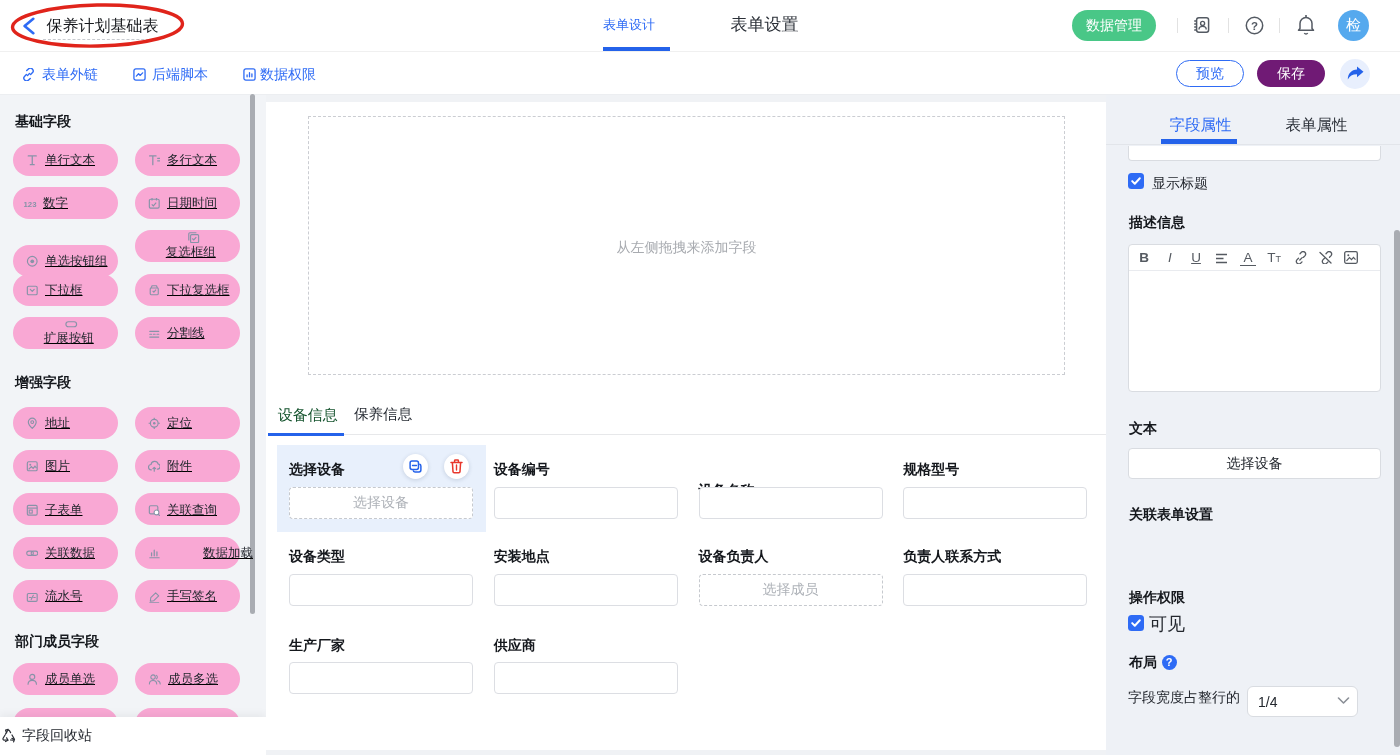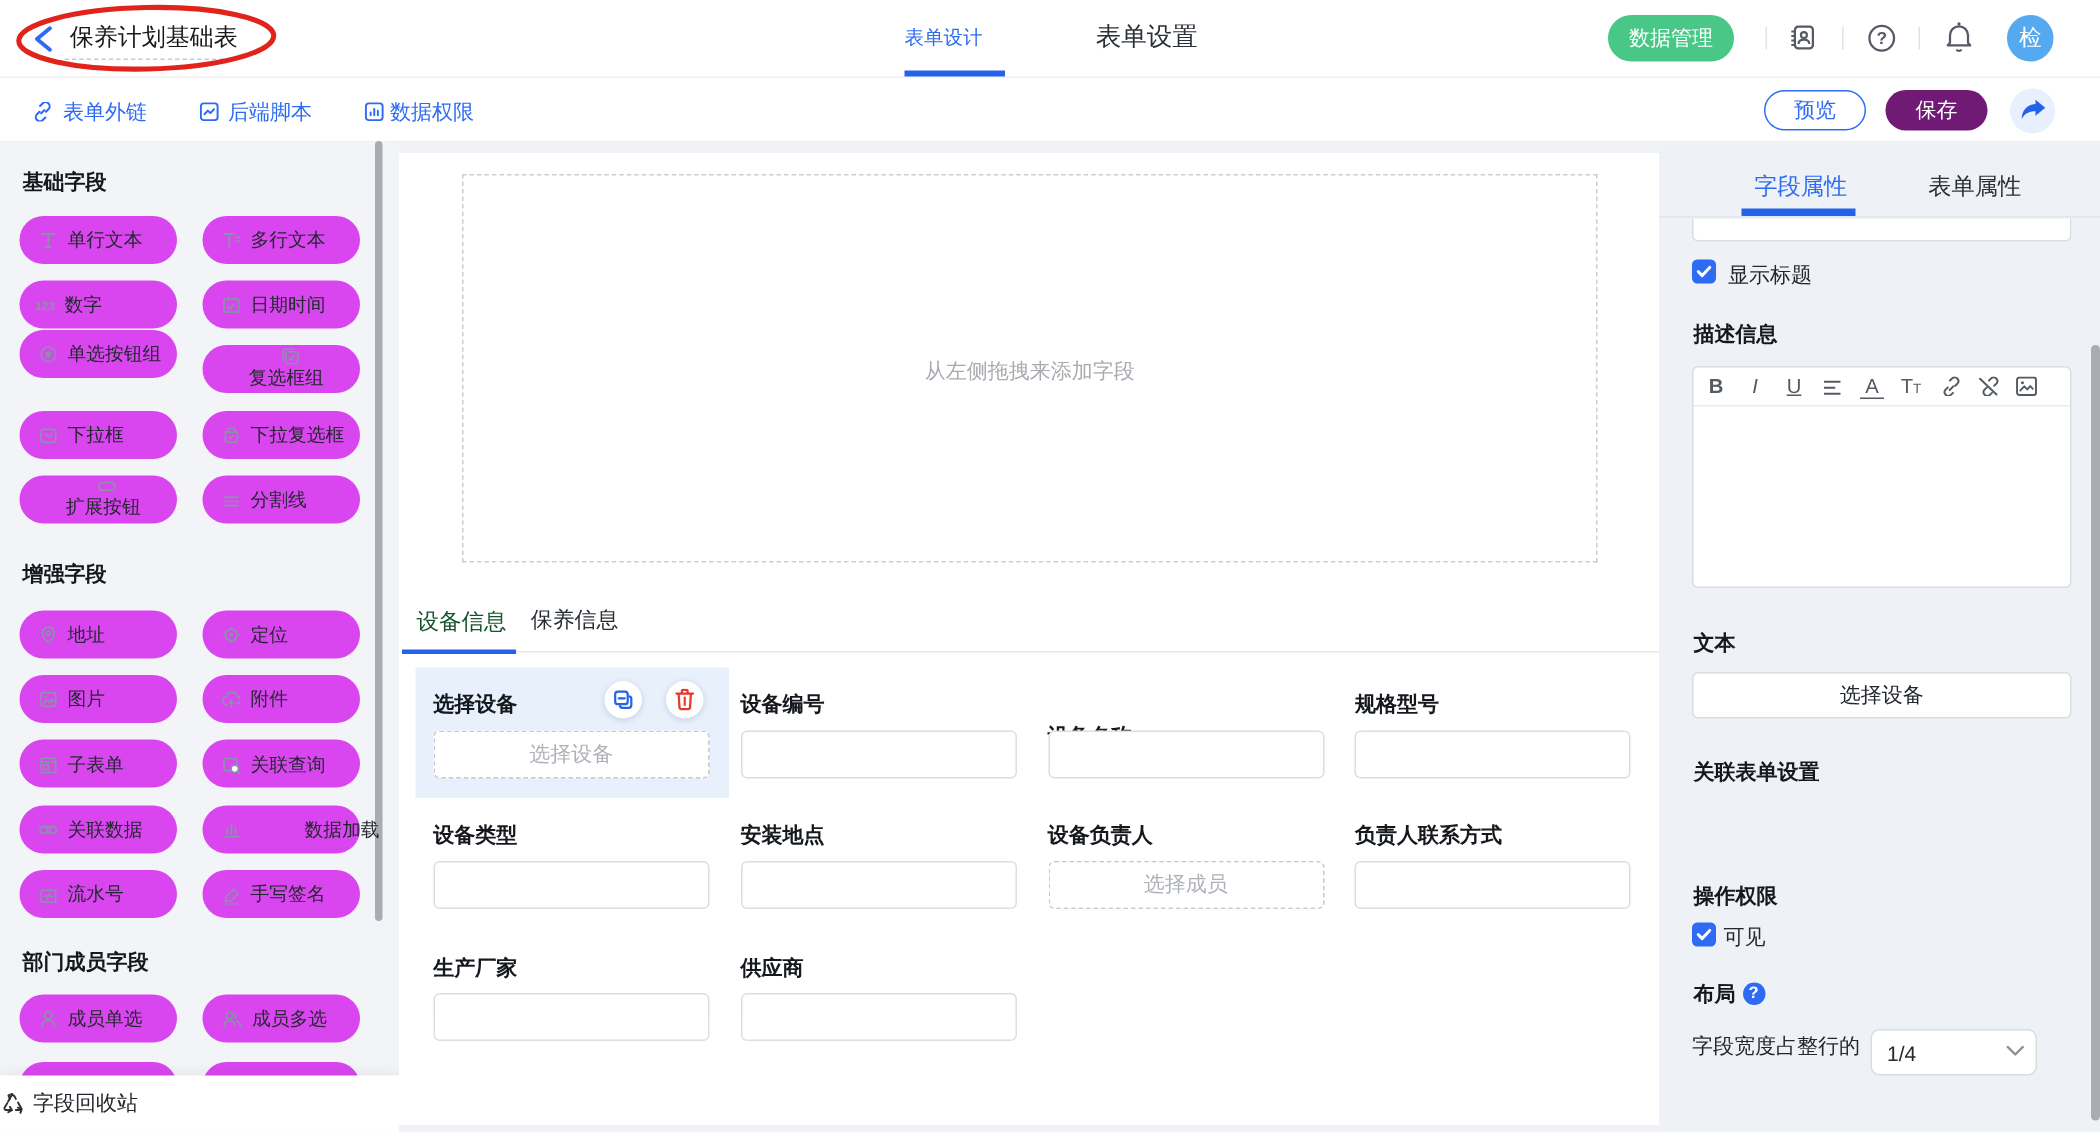--- a/index.html
+++ b/index.html
@@ -6,21 +6,21 @@
 * { margin:0; padding:0; box-sizing:border-box; }
 html,body { width:1400px; height:755px; overflow:hidden; }
 body { font-family:"Liberation Sans",sans-serif; background:#fff; }
 .page { position:relative; width:1400px; height:755px; overflow:hidden; }
 .abs { position:absolute; }
 .blue { color:#2e6bf5; }
 .lbl { position:absolute; font-size:14px; font-weight:bold; color:#15181d; line-height:14px; white-space:nowrap; }
 .inp { position:absolute; width:184px; height:32px; background:#fff; border:1px solid #dcdee3; border-radius:4px; }
 .inp-dash { position:absolute; width:184px; height:32px; background:#fff; border:1px dashed #c6c9ce; border-radius:4px;
   display:flex; align-items:center; justify-content:center; color:#aeb2b8; font-size:14px; }
-.pill { position:absolute; left:13px; width:104.5px; height:32px; background:#d946ef; border-radius:16px; display:flex; align-items:center; }
+.pill { position:absolute; left:13px; width:104.5px; height:32px; background:#f9a8d4; border-radius:16px; display:flex; align-items:center;text-decoration:underline; }
 .pill svg { margin-left:12.5px; flex:none; position:relative; top:0.7px; }
 .pill .t { margin-left:7px; font-size:12.5px; color:#23272e; white-space:nowrap; position:relative; top:0.8px; }
 .sec { position:absolute; left:15px; font-size:14px; font-weight:bold; color:#15181d; line-height:14px; }
 .ptitle { position:absolute; font-size:14px; font-weight:bold; color:#15181d; line-height:14px; left:1129px; }
 .pbtn { position:absolute; left:1128px; width:253px; height:31px; background:#fff; border:1px solid #d9dce1; border-radius:4px;
   display:flex; align-items:center; justify-content:center; font-size:14px; color:#23272e; }
 .cb { position:absolute; width:16px; height:16px; background:#2e6bf5; border-radius:3.5px; display:flex; align-items:center; justify-content:center; }
 </style>
 </head>
 <body>
@@ -107,21 +107,21 @@
 <span class="t" style="margin-left:5px;">数字</span>
     </div>
 <div class="pill" style="left:135px;top:186.9px;">
 <svg width="12.5" height="12.5" viewBox="0 0 14 14">
         <rect x="1.5" y="2.5" width="11" height="10" rx="1.5" fill="none" stroke="#8893a8" stroke-width="1.3"></rect>
         <path d="M4.5 1 v3 M9.5 1 v3 M4.2 8.2 l1.8 1.8 3.2-3.6" fill="none" stroke="#8893a8" stroke-width="1.3"></path>
       </svg>
 <span class="t">日期时间</span>
     </div>
 
-<div class="pill" style="top:220px;">
+<div class="pill" style="top:245px;">
 <svg width="12.5" height="12.5" viewBox="0 0 14 14">
         <circle cx="7" cy="7" r="5.4" fill="none" stroke="#8893a8" stroke-width="1.3"></circle>
         <circle cx="7" cy="7" r="2.1" fill="#8893a8"></circle>
       </svg>
 <span class="t">单选按钮组</span>
     </div>
 <div class="pill" style="left:135px;top:230.3px;flex-direction:column;">
 <svg width="12.5" height="12.5" viewBox="0 0 14 14">
         <path d="M2 10.5 V3.2 A1.2 1.2 0 0 1 3.2 2 H10.5" fill="none" stroke="#8893a8" stroke-width="1.3"></path>
         <rect x="4" y="4" width="9" height="9" rx="1.2" fill="none" stroke="#8893a8" stroke-width="1.3"></rect>
@@ -366,21 +366,21 @@
 <div class="pbtn" style="top:448px;">选择设备</div>
 
 <div class="ptitle" style="top:507px;">关联表单设置</div>
 
 <div class="ptitle" style="top:590px;">操作权限</div>
 <div class="cb" style="left:1128px;top:615.3px;">
 <svg width="12" height="12" viewBox="0 0 11 11">
         <path d="M2 5.6 L4.4 8 L9 3" fill="none" stroke="#fff" stroke-width="1.8" stroke-linecap="round" stroke-linejoin="round"></path>
       </svg>
     </div>
-<div class="abs" style="left:1149px;top:617px;font-size:14px;color:#23272e;line-height:14px;">可见</div>
+<div class="abs" style="left:1149px;top:617px;font-size:18px;color:#23272e;line-height:14px;">可见</div>
 
 <div class="ptitle" style="top:655px;">布局</div>
 <div class="abs" style="left:1161.5px;top:654.5px;width:15px;height:15px;border-radius:50%;background:#2e6bf5;color:#fff;font-size:11px;font-weight:bold;display:flex;align-items:center;justify-content:center;">?</div>
 
 <div class="abs" style="left:1128px;top:690px;font-size:14px;color:#23272e;line-height:14px;">字段宽度占整行的</div>
 <div class="abs" style="left:1246.5px;top:686px;width:111px;height:31px;background:#fff;border:1px solid #d9dce1;border-radius:6px;"></div>
 <div class="abs" style="left:1258px;top:694.5px;font-size:14px;color:#23272e;line-height:14px;">1/4</div>
 <svg class="abs" style="left:1337px;top:697px;" width="13" height="8" viewBox="0 0 13 8">
       <path d="M1.5 1 L6.5 6 L11.5 1" fill="none" stroke="#8a8f96" stroke-width="1.6" stroke-linecap="round" stroke-linejoin="round"></path>
     </svg>

